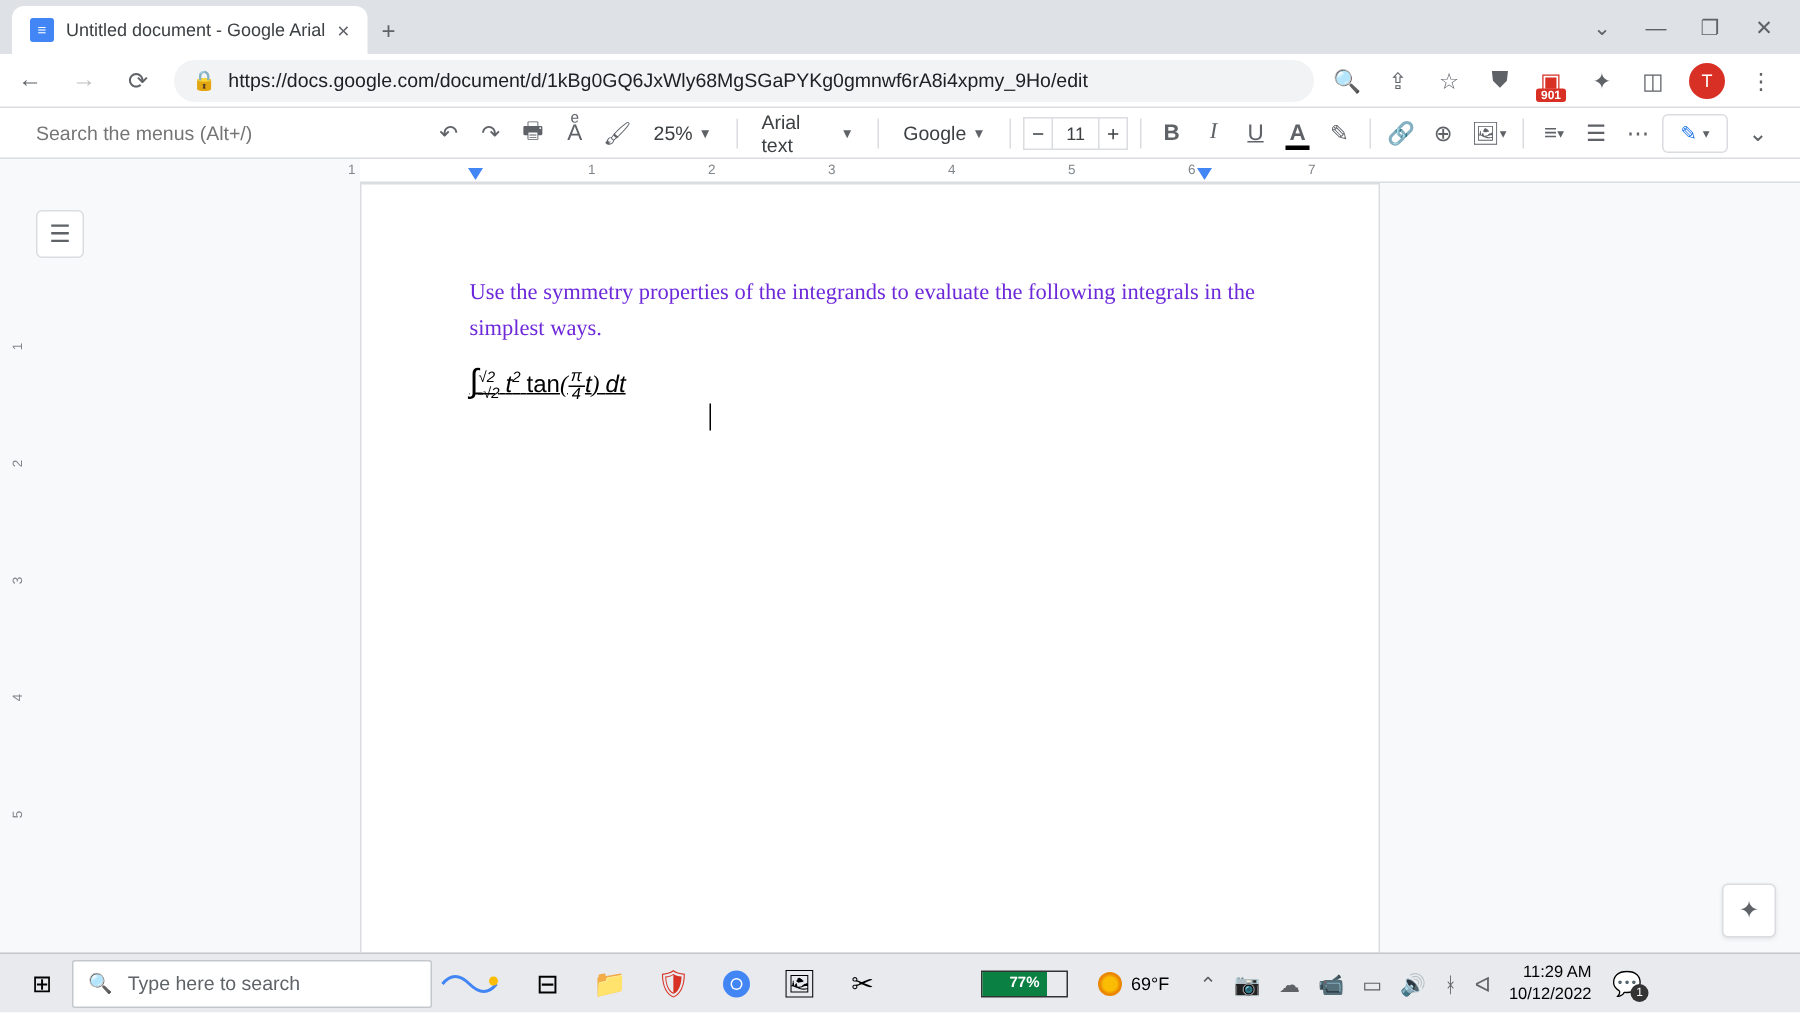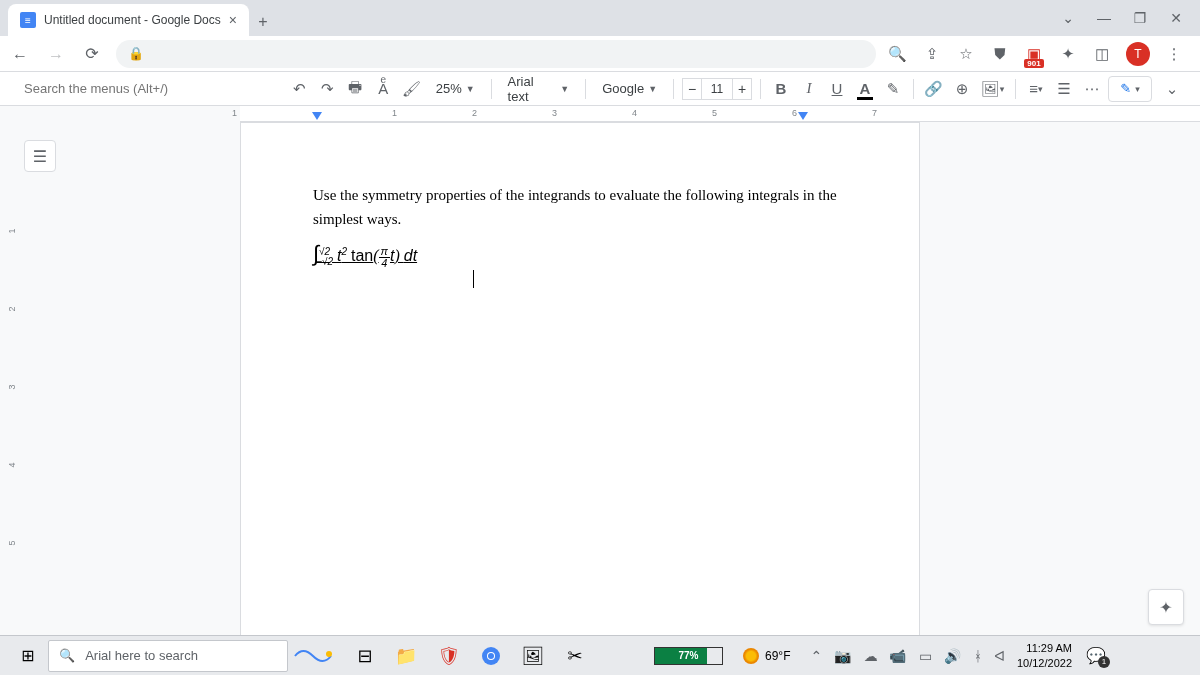--- a/index.html
+++ b/index.html
@@ -45,73 +45,74 @@
 .ruler { position: absolute; left: 240px; right: 0; top: 0; height: 16px; background: #fff; border-bottom: 1px solid #dadce0; }
 .ruler-mark { position: absolute; top: 2px; font-size: 9px; color: #80868b; }
 .indent-marker { position: absolute; top: 6px; width: 0; height: 0; border-left: 5px solid transparent; border-right: 5px solid transparent; border-top: 8px solid #4285f4; }
 
 
 .doc-area { position: absolute; top: 122px; left: 0; right: 0; bottom: 40px; background: #f8f9fa; overflow: hidden; }
 .outline-btn { position: absolute; left: 24px; top: 18px; width: 32px; height: 32px; border: 1px solid #dadce0; border-radius: 4px; display: flex; align-items: center; justify-content: center; color: #5f6368; font-size: 16px; cursor: pointer; background: #fff; }
 .left-ruler { position: absolute; left: 4px; top: 0; bottom: 0; width: 16px; display: flex; flex-direction: column; align-items: center; padding-top: 70px; }
 .left-ruler-mark { font-size: 9px; color: #80868b; transform: rotate(-90deg); margin: 34px 0; }
 .page { position: absolute; left: 240px; top: 0; width: 680px; background: #fff; border: 1px solid #dadce0; min-height: 900px; padding: 60px 72px; }
-.doc-text { font-family: Georgia, 'Times New Roman', serif; font-size: 15px; line-height: 1.6; color: #000000; }
+.doc-text { font-family: Georgia, 'Times New Roman', serif; font-size: 15px; line-height: 1.6; color: #6d28d9; }
 .math-line { font-family: Georgia, serif; font-size: 16px; margin-top: 10px; font-style: italic; text-decoration: underline; }
 .sup { font-size: 10px; vertical-align: super; }
 .sub { font-size: 10px; vertical-align: sub; }
 .frac { display: inline-flex; flex-direction: column; align-items: center; vertical-align: middle; font-size: 11px; line-height: 1; font-style: italic; }
 .frac .num { border-bottom: 1px solid #000; padding: 0 2px; }
 .frac .den { padding: 0 2px; }
 .cursor-blink { display: inline-block; width: 1px; height: 18px; background: #000; margin-left: 160px; animation: blink 1s infinite; vertical-align: middle; }
 @keyframes blink { 50% { opacity: 0; } }
 .explore-btn { position: absolute; right: 16px; bottom: 50px; width: 36px; height: 36px; background: #fff; border: 1px solid #dadce0; border-radius: 4px; display: flex; align-items: center; justify-content: center; color: #5f6368; cursor: pointer; box-shadow: 0 1px 3px rgba(0,0,0,0.1); }
 
 
 .taskbar { position: absolute; bottom: 0; left: 0; right: 0; height: 40px; background: #e8eaed; display: flex; align-items: center; padding: 0 8px; border-top: 1px solid #c4c7cc; }
 .start-btn { width: 40px; height: 32px; display: flex; align-items: center; justify-content: center; font-size: 16px; cursor: pointer; }
 .search-box { height: 32px; width: 240px; background: #fff; border: 1px solid #c4c7cc; border-radius: 2px; display: flex; align-items: center; padding: 0 10px; gap: 10px; font-size: 13px; color: #5f6368; }
 .task-icons { display: flex; align-items: center; gap: 4px; margin-left: 8px; }
 .task-icon { width: 38px; height: 32px; display: flex; align-items: center; justify-content: center; font-size: 18px; cursor: pointer; }
 .cortana-swirl { width: 50px; height: 32px; display: flex; align-items: center; justify-content: center; }
-.battery-ind { margin-left: auto; border: 1px solid #333; width: 69px; height: 18px; position: relative; display: flex; align-items: center; }
+.battery-ind { margin-left: auto; border: 1px solid #333; width: 58px; height: 18px; position: relative; display: flex; align-items: center; }
 .battery-fill { background: #0b8043; height: 100%; width: 77%; }
 .battery-pct { position: absolute; width: 100%; text-align: center; font-size: 10px; color: #fff; font-weight: bold; }
 .sys-tray { display: flex; align-items: center; gap: 12px; margin-left: 20px; font-size: 12px; color: #202124; }
 .tray-icon { font-size: 14px; color: #5f6368; cursor: pointer; }
 .weather { display: flex; align-items: center; gap: 6px; font-size: 12px; margin-left: 20px; }
 .sun-icon { width: 16px; height: 16px; background: radial-gradient(circle, #fbbc04 40%, #ea8600 60%); border-radius: 50%; }
 .clock { text-align: right; font-size: 11px; line-height: 1.3; margin-left: 12px; margin-right: 8px; }
 .notif-btn { width: 32px; height: 32px; display: flex; align-items: center; justify-content: center; font-size: 16px; cursor: pointer; position: relative; color: #5f6368; }
 .notif-badge { position: absolute; bottom: 4px; right: 2px; background: #333; color: white; font-size: 8px; width: 12px; height: 12px; border-radius: 50%; display: flex; align-items: center; justify-content: center; }
 </style>
 </head>
 <body>
 
 <div class="browser-tabs">
   <div class="tab">
     <div class="tab-favicon">≡</div>
-    <span>Untitled document - Google Docs</span>
+    <span>Untitled document - Google Arial</span>
     <span class="tab-close">×</span>
   </div>
   <div class="new-tab">+</div>
   <div class="window-controls">
     <div class="win-ctrl">⌄</div>
     <div class="win-ctrl">—</div>
     <div class="win-ctrl">❐</div>
     <div class="win-ctrl">✕</div>
   </div>
 </div>
 
 <div class="addr-bar">
   <div class="nav-btn">←</div>
   <div class="nav-btn disabled">→</div>
   <div class="nav-btn">⟳</div>
   <div class="url-field">
     <span>🔒</span>
+    <span class="url-text">https://docs.google.com/document/d/1kBg0GQ6JxWly68MgSGaPYKg0gmnwf6rA8i4xpmy_9Ho/edit</span>
   </div>
   <div class="addr-icons">
     <div class="addr-icon">🔍</div>
     <div class="addr-icon">⇪</div>
     <div class="addr-icon">☆</div>
     <div class="addr-icon">⛊</div>
     <div class="addr-icon" style="color:#d93025;">▣<span class="badge-901">901</span></div>
     <div class="addr-icon">✦</div>
     <div class="addr-icon">◫</div>
     <div class="avatar">
@@ -207,21 +208,21 @@
     <div><span class="cursor-blink"></span></div>
   </div>
 </div>
 
 <div class="explore-btn">✦</div>
 
 <div class="taskbar">
   <div class="start-btn">⊞</div>
   <div class="search-box">
     <span>🔍</span>
-    <span>Arial here to search</span>
+    <span>Type here to search</span>
   </div>
   <div class="cortana-swirl">
     <svg width="40" height="24" viewBox="0 0 40 24">
         <path d="M2 12 Q10 2 20 12 Q30 22 38 12" stroke="#4285f4" stroke-width="2" fill="none"></path>
         <circle cx="36" cy="10" r="3" fill="#fbbc04"></circle>
       </svg>
   </div>
   <div class="task-icons">
     <div class="task-icon">⊟</div>
     <div class="task-icon">📁</div>

